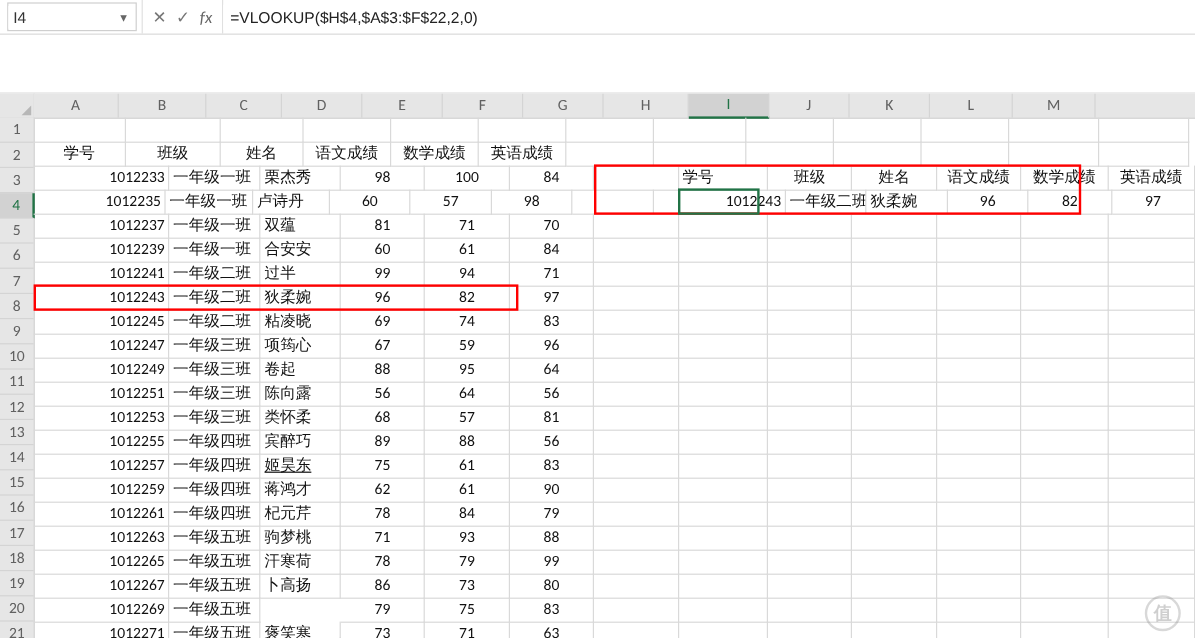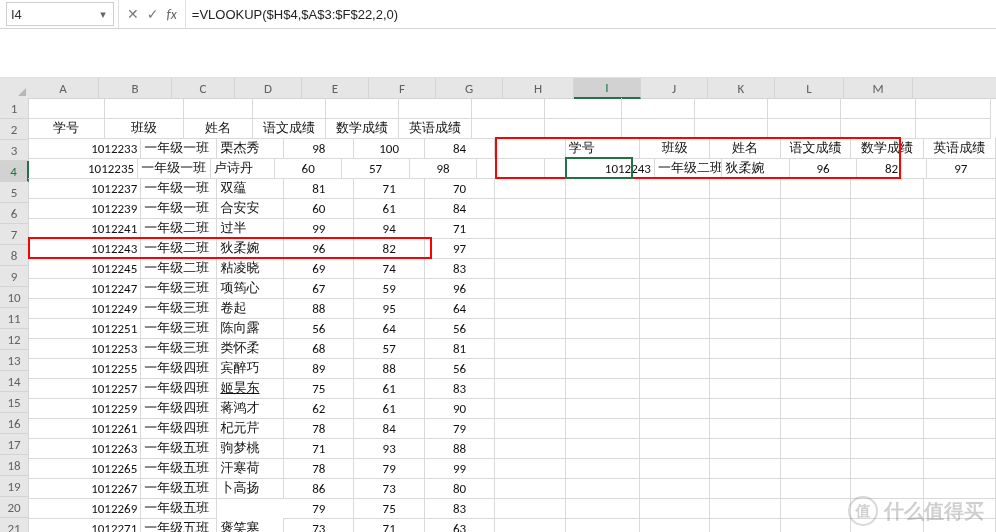--- a/index.html
+++ b/index.html
@@ -584,14 +584,13 @@
 
   <div class="red-box" id="redbox-main" style="left: 28px; top: 159px; width: 404px; height: 22px;"></div>
 
   <div class="red-box" id="redbox-lookup" style="left: 495px; top: 59px; width: 406px; height: 42px;"></div>
 
   <div class="active-cell" id="active-cell-border" style="left: 565px; top: 79px; width: 68px; height: 22px;"></div>
 </div>
 
 <div class="watermark">
   <span class="circ">值</span>
-  <span>什么值得买</span>
 </div>
 
 </body></html>

